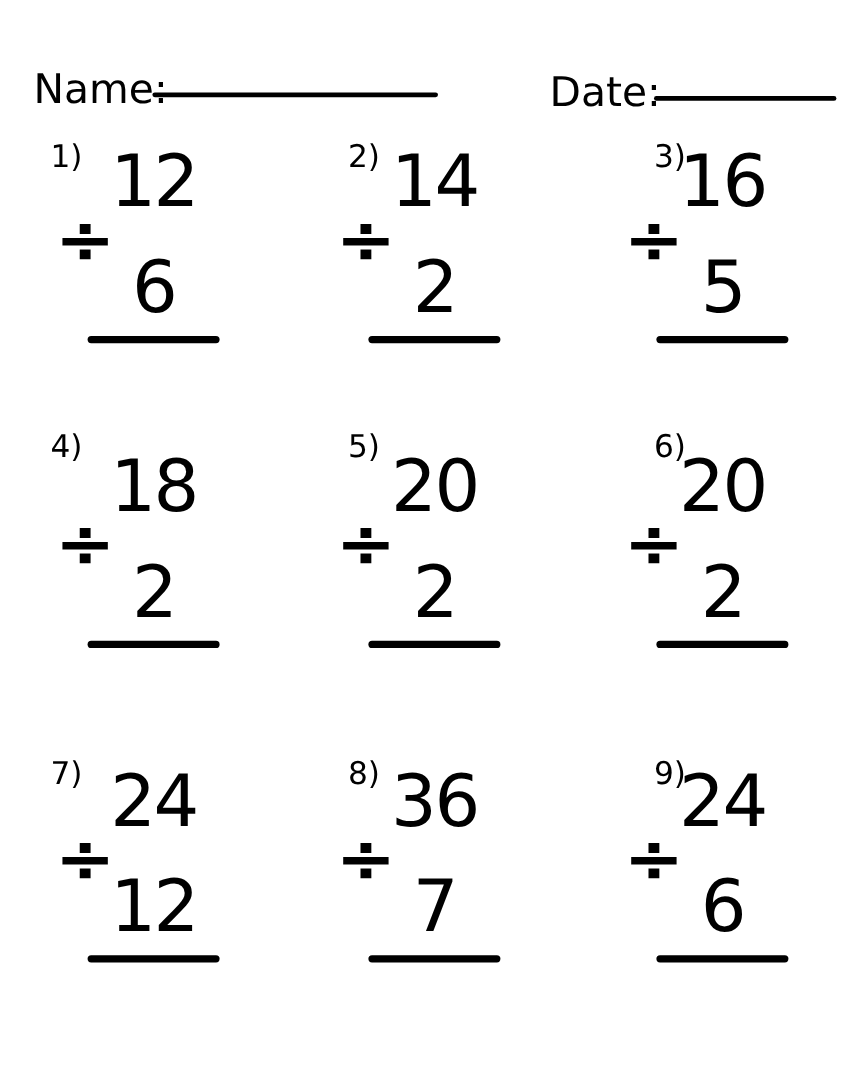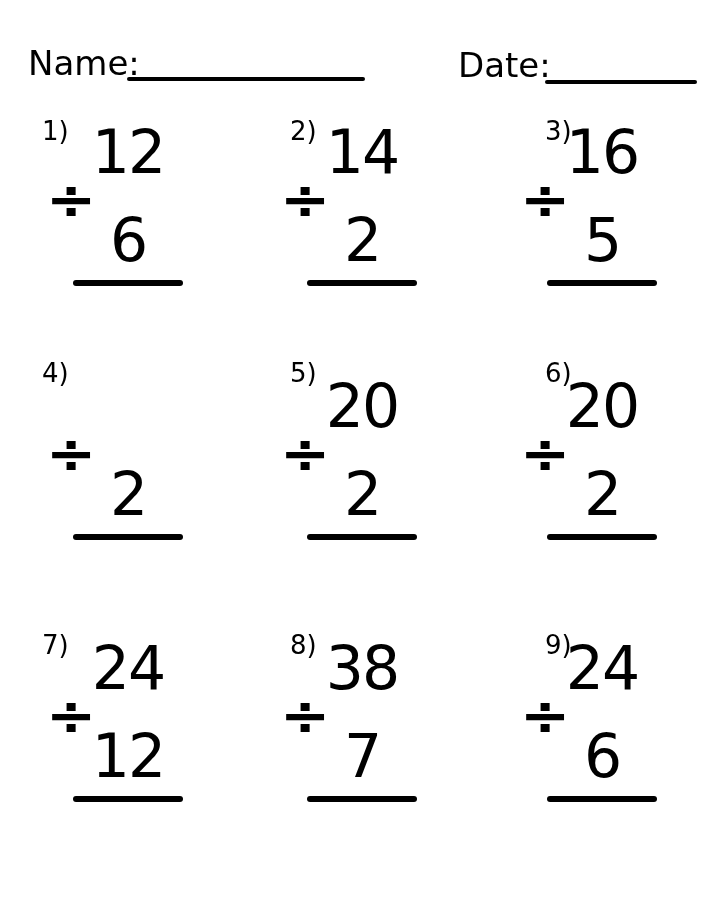--- a/index.html
+++ b/index.html
@@ -16,20 +16,21 @@
     font-family: "DejaVu Sans", sans-serif;
     overflow: hidden;
   }
 
   
   .hdr-label {
     position: absolute;
     font-size: 34px;
     line-height: 34px;
     white-space: nowrap;
+    margin-top: 12px;
   }
   .hdr-name  { left: 28px;  top: 46px; }
   .hdr-date  { left: 458px; top: 48px; }
   .blank-line {
     position: absolute;
     height: 4px;
     background: #000000;
     border-radius: 2px;
   }
   .name-line { left: 127px; top: 77px; width: 238px; }
@@ -143,20 +144,21 @@
       <div class="dividend">16</div>
       <span class="op">÷</span>
       <div class="divisor">5</div>
       <div class="ansline"></div>
     </div>
   </div>
 
   <div class="problem c1 r2">
     <span class="pnum">4)</span>
     <div class="content">
+      <div class="dividend">18</div>
       <span class="op">÷</span>
       <div class="divisor">2</div>
       <div class="ansline"></div>
     </div>
   </div>
 
   <div class="problem c2 r2">
     <span class="pnum">5)</span>
     <div class="content">
       <div class="dividend">20</div>
@@ -182,21 +184,21 @@
       <div class="dividend">24</div>
       <span class="op">÷</span>
       <div class="divisor">12</div>
       <div class="ansline"></div>
     </div>
   </div>
 
   <div class="problem c2 r3">
     <span class="pnum">8)</span>
     <div class="content">
-      <div class="dividend">38</div>
+      <div class="dividend">36</div>
       <span class="op">÷</span>
       <div class="divisor">7</div>
       <div class="ansline"></div>
     </div>
   </div>
 
   <div class="problem c3 r3">
     <span class="pnum">9)</span>
     <div class="content">
       <div class="dividend">24</div>

